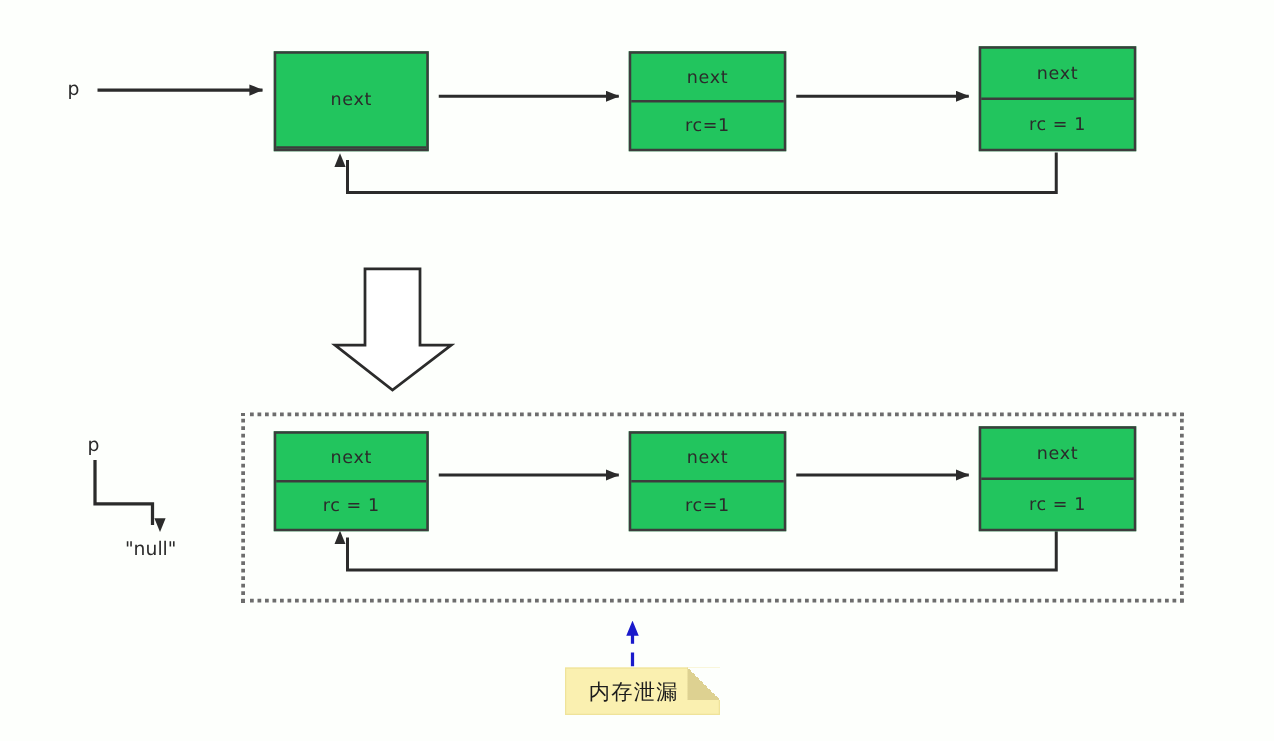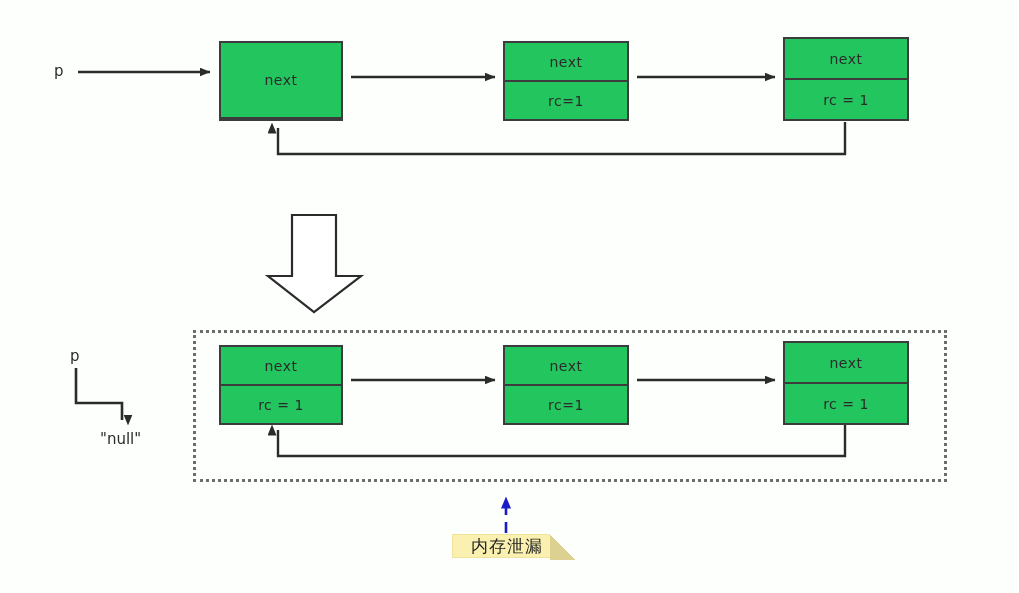--- a/index.html
+++ b/index.html
@@ -190,21 +190,21 @@
   <div class="node" style="left:503px; top:345px; width:126px; height:80px;">
     <div class="cell top">next</div>
     <div class="cell">rc=1</div>
   </div>
 
   <div class="node" style="left:783px; top:341px; width:126px; height:84px;">
     <div class="cell top">next</div>
     <div class="cell">rc = 1</div>
   </div>
 
-  <div class="note" style="left:452px; top:534px; width:124px; height:24px;text-decoration:underline;">
+  <div class="note" style="left:452px; top:534px; width:124px; height:38px;text-decoration:underline;">
     <div class="note-body"></div>
     <div class="fold"></div>
     <div class="note-text">内存泄漏</div>
   </div>
 
   <div class="watermark"></div>
 
 </div>
 
 </body></html>

